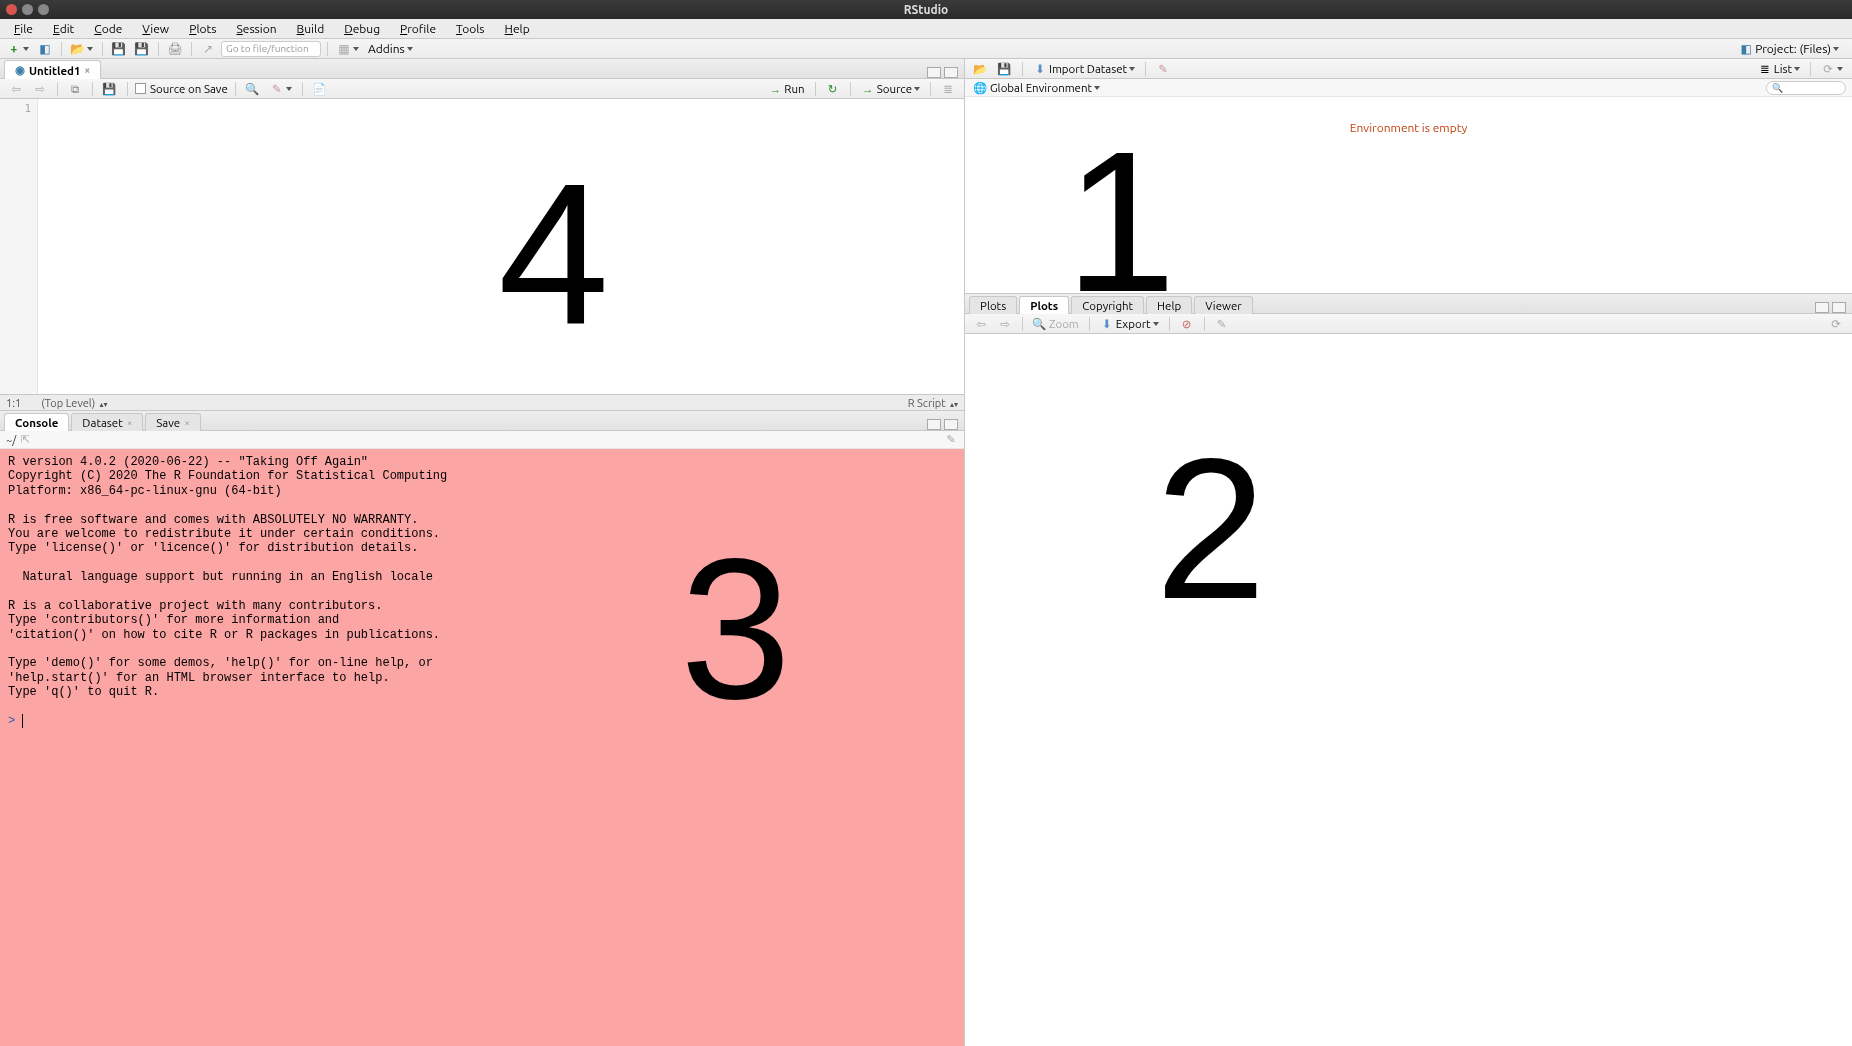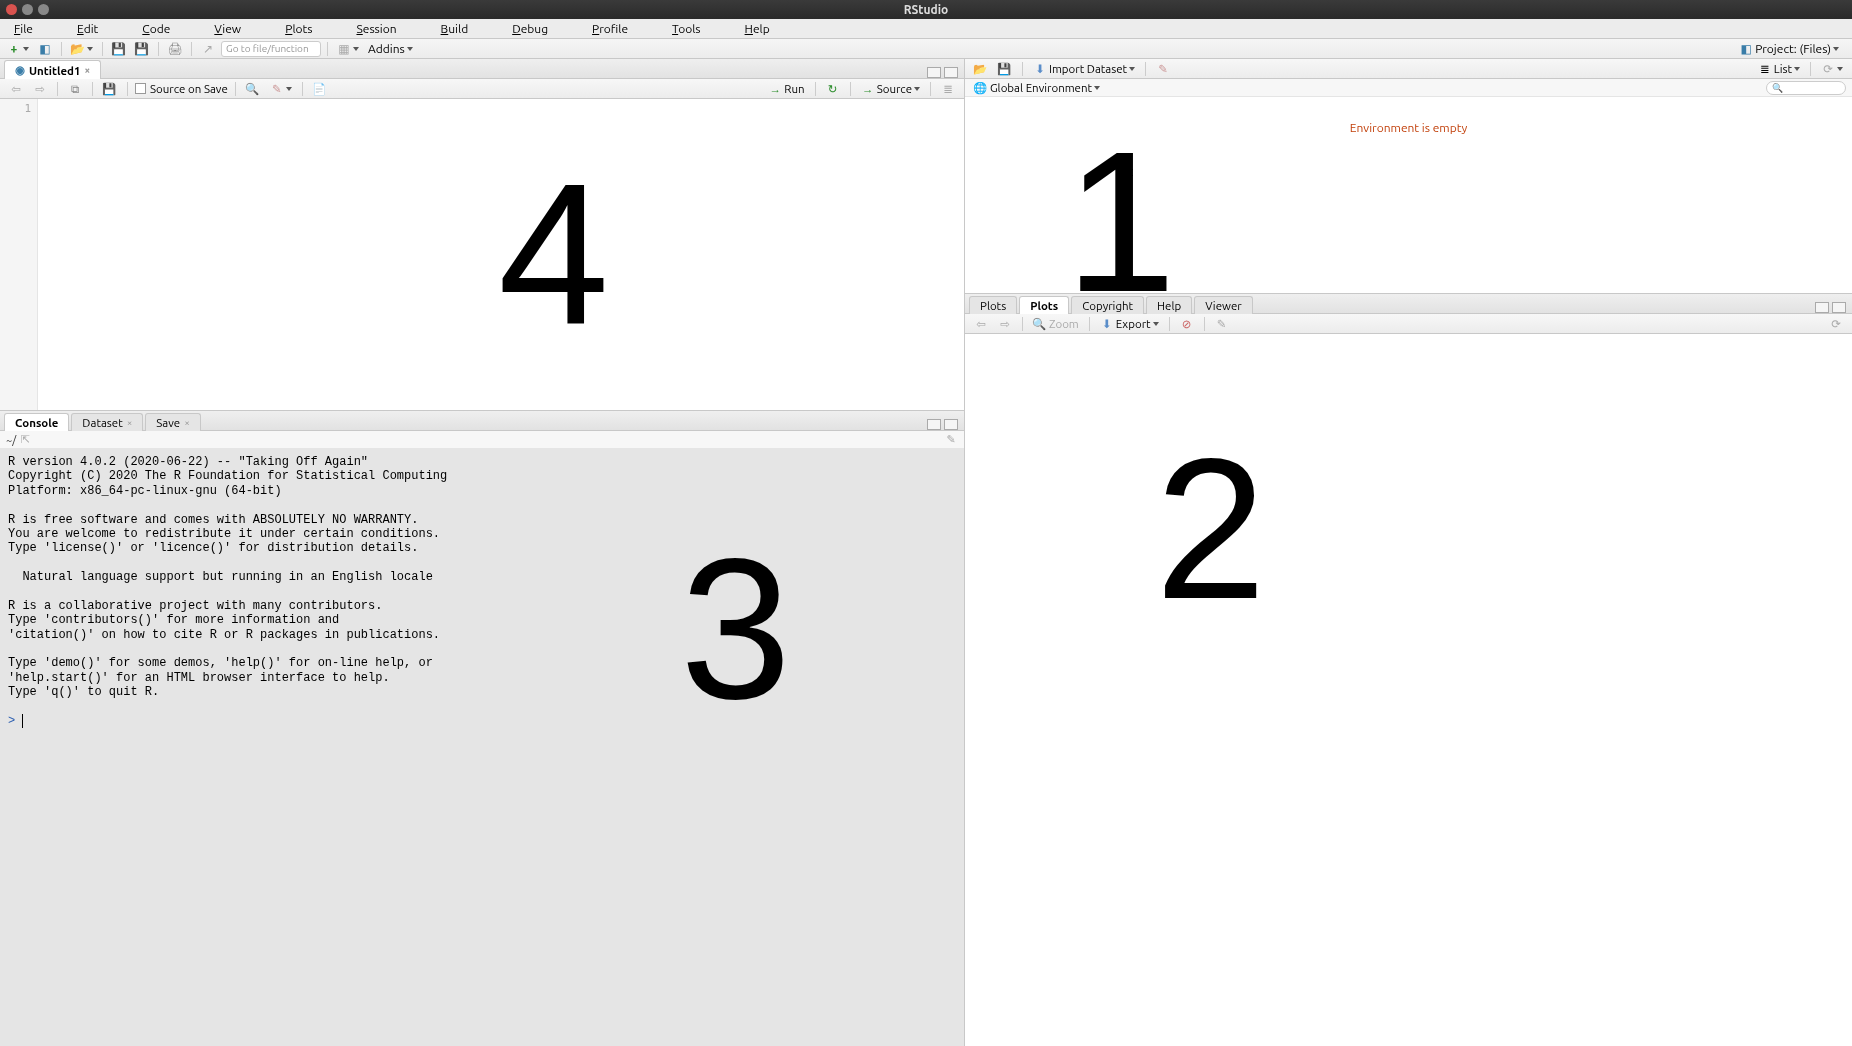--- a/index.html
+++ b/index.html
@@ -39,21 +39,20 @@
   font-weight: bold;
   font-size: 12px;
 }
 .menubar {
   height: 20px;
   background: #ececec;
   border-bottom: 1px solid #c8c8c8;
   display: flex;
   align-items: center;
   padding: 4px 4px;
-  gap: 24px;
 }
 .menubar .menu {
   padding: 2px 10px;
   cursor: default;
 }
 .menubar .menu .ul { text-decoration: underline; }
 .toolbar {
   height: 20px;
   background: linear-gradient(to bottom, #f5f5f5, #ececec);
   border-bottom: 1px solid #c8c8c8;
@@ -204,21 +203,21 @@
   background: #f7f7f7;
 }
 .console-body {
   flex: 1;
   padding: 6px 8px;
   font-family: "Courier New", monospace;
   font-size: 12px;
   line-height: 1.2;
   white-space: pre;
   position: relative;
-  background: #e5e5e5;
+  background: #fca5a5;
 }
 .console-body .prompt { color: #2a5db0; }
 .env-toolbar2 {
   height: 18px;
   background: #f7f7f7;
   border-bottom: 1px solid #e5e5e5;
   display: flex;
   align-items: center;
   padding: 0 6px;
   gap: 4px;
@@ -397,20 +396,31 @@
         </div>
       </div>
       <div class="editor-body">
         <div class="gutter">
           <div>1</div>
         </div>
         <div class="editor-content">
           <div class="big-num" style="top:40px;left:460px;">4</div>
         </div>
       </div>
+      <div class="editor-status">
+        <span>1:1</span>
+        <span style="margin-left:20px;">
+          <span>(Top Level)</span>
+          <span style="font-size:8px;">&nbsp;▴▾</span>
+        </span>
+        <span class="right">
+          <span>R Script</span>
+          <span style="font-size:8px;">&nbsp;▴▾</span>
+        </span>
+      </div>
     </div>
 
     <div class="console-wrapper">
       <div class="pane-tabs">
         <div class="tab">
             <span>Console</span>
           </div>
         <div class="tab inactive">
             <span>Dataset</span>
             <span class="close-x">×</span>

